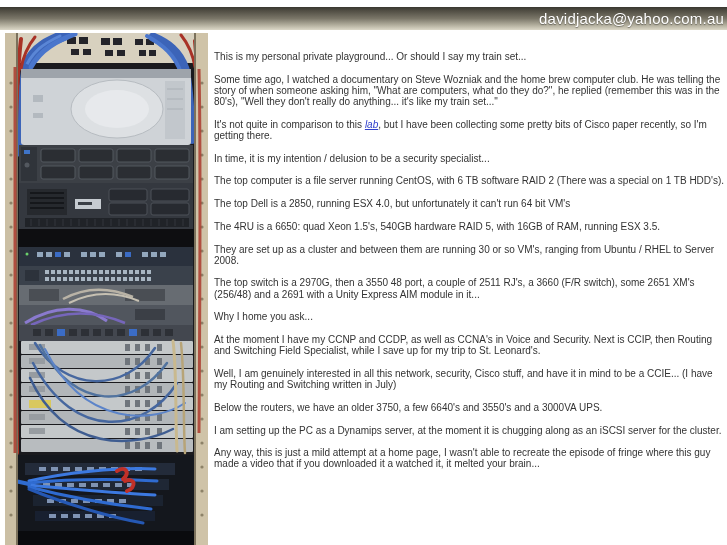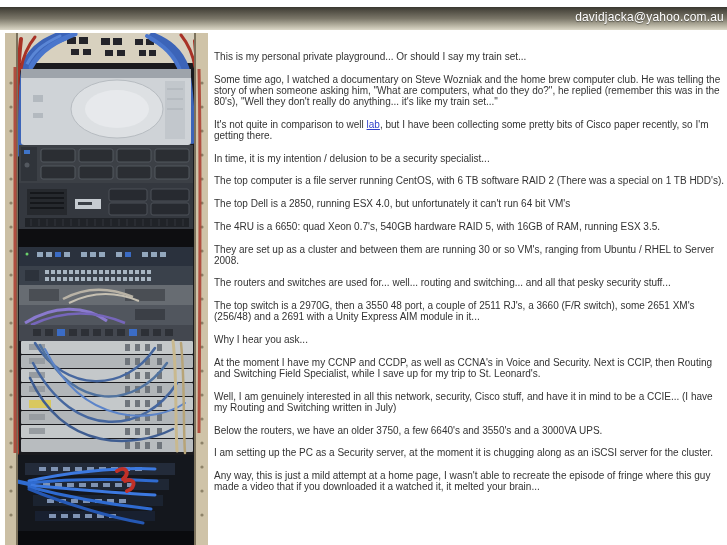--- a/index.html
+++ b/index.html
@@ -7,34 +7,34 @@
     width:727px;height:545px;position:relative;overflow:hidden;
     background:#ffffff;
     font-family:"Liberation Sans", sans-serif;
   }
   .topbar{
     position:absolute;left:0;top:7px;width:727px;height:23px;
     background:linear-gradient(to bottom,#393730 0%,#4f4c42 15%,#7a7668 50%,#b5b1a0 80%,#dcd8c8 100%);
   }
   .email{
     position:absolute;right:3px;top:3px;
-    font-size:12px;color:#ffffff;letter-spacing:0.2px;
+    font-size:15px;color:#ffffff;letter-spacing:0.2px;
     text-shadow:0 1px 1px rgba(0,0,0,0.4);
     white-space:nowrap;
   }
   .photo{
     position:absolute;left:5px;top:33px;width:203px;height:512px;
   }
   .photo svg{display:block;}
   .content{
     position:absolute;left:214px;top:51px;width:512px;
     color:#333333;font-size:10px;line-height:11.2px;
   }
   .content p{margin:0 0 11.5px 0;}
-  a.lab{color:#2f3fcb;text-decoration:underline;cursor:pointer;}
+  a.lab{color:#2f3fcb;text-decoration:underline;cursor:pointer;font-style:italic;}
 </style>
 </head>
 <body>
 
 <div class="topbar">
   <span class="email">davidjacka@yahoo.com.au</span>
 </div>
 
 <div class="photo">
   <svg width="203" height="512" viewBox="0 0 203 512" xmlns="http://www.w3.org/2000/svg">
@@ -409,27 +409,26 @@
       </g>
       <path d="M10,34 C10,120 9,260 10,420" fill="none" stroke="#a83226" stroke-width="3" opacity="0.8"></path>
       <path d="M194,36 C196,120 195,240 194,400" fill="none" stroke="#a83226" stroke-width="3" opacity="0.8"></path>
     </g>
   </svg>
 </div>
 
 <div class="content">
   <p>This is my personal private playground... Or should I say my train set...</p>
   <p>Some time ago, I watched a documentary on Steve Wozniak and the home brew computer club. He was telling the story of when someone asking him, "What are computers, what do they do?", he replied (remember this was in the 80's), "Well they don't really do anything... it's like my train set..."</p>
-  <p><span>It's not quite in comparison to well </span><a class="lab" href="#">lab</a><span>, but I have been collecting some pretty bits of Cisco paper recently, so I'm getting there.</span></p>
+  <p><span>It's not quite in comparison to this </span><a class="lab" href="#">lab</a><span>, but I have been collecting some pretty bits of Cisco paper recently, so I'm getting there.</span></p>
   <p>In time, it is my intention / delusion to be a security specialist...</p>
   <p>The top computer is a file server running CentOS, with 6 TB software RAID 2 (There was a special on 1 TB HDD's).</p>
   <p>The top Dell is a 2850, running ESX 4.0, but unfortunately it can't run 64 bit VM's</p>
-  <p>The 4RU is a 6650: quad Xeon 0.7's, 540GB hardware RAID 5, with 16GB of RAM, running ESX 3.5.</p>
+  <p>The 4RU is a 6650: quad Xeon 1.5's, 540GB hardware RAID 5, with 16GB of RAM, running ESX 3.5.</p>
   <p>They are set up as a cluster and between them are running 30 or so VM's, ranging from Ubuntu / RHEL to Server 2008.</p>
-  <p>The routers and switches are used for... well... routing and switching... and all that pesky security stuff...</p>
   <p>The top switch is a 2970G, then a 3550 48 port, a couple of 2511 RJ's, a 3660 (F/R switch), some 2651 XM's (256/48) and a 2691 with a Unity Express AIM module in it...</p>
-  <p>Why I hear you ask...</p>
+  <p>Why I home you ask...</p>
   <p>At the moment I have my CCNP and CCDP, as well as CCNA's in Voice and Security. Next is CCIP, then Routing and Switching Field Specialist, while I save up for my trip to St. Leonard's.</p>
   <p>Well, I am genuinely interested in all this network, security, Cisco stuff, and have it in mind to be a CCIE... (I have my Routing and Switching written in July)</p>
   <p>Below the routers, we have an older 3750, a few 6640's and 3550's and a 3000VA UPS.</p>
-  <p>I am setting up the PC as a Security server, at the moment it is chugging along as an iSCSI server for the cluster.</p>
+  <p>I am setting up the PC as a Dynamips server, at the moment it is chugging along as an iSCSI server for the cluster.</p>
   <p>Any way, this is just a mild attempt at a home page, I wasn't able to recreate the episode of fringe where this guy made a video that if you downloaded it a watched it, it melted your brain...</p>
 </div>
 
 </body></html>

